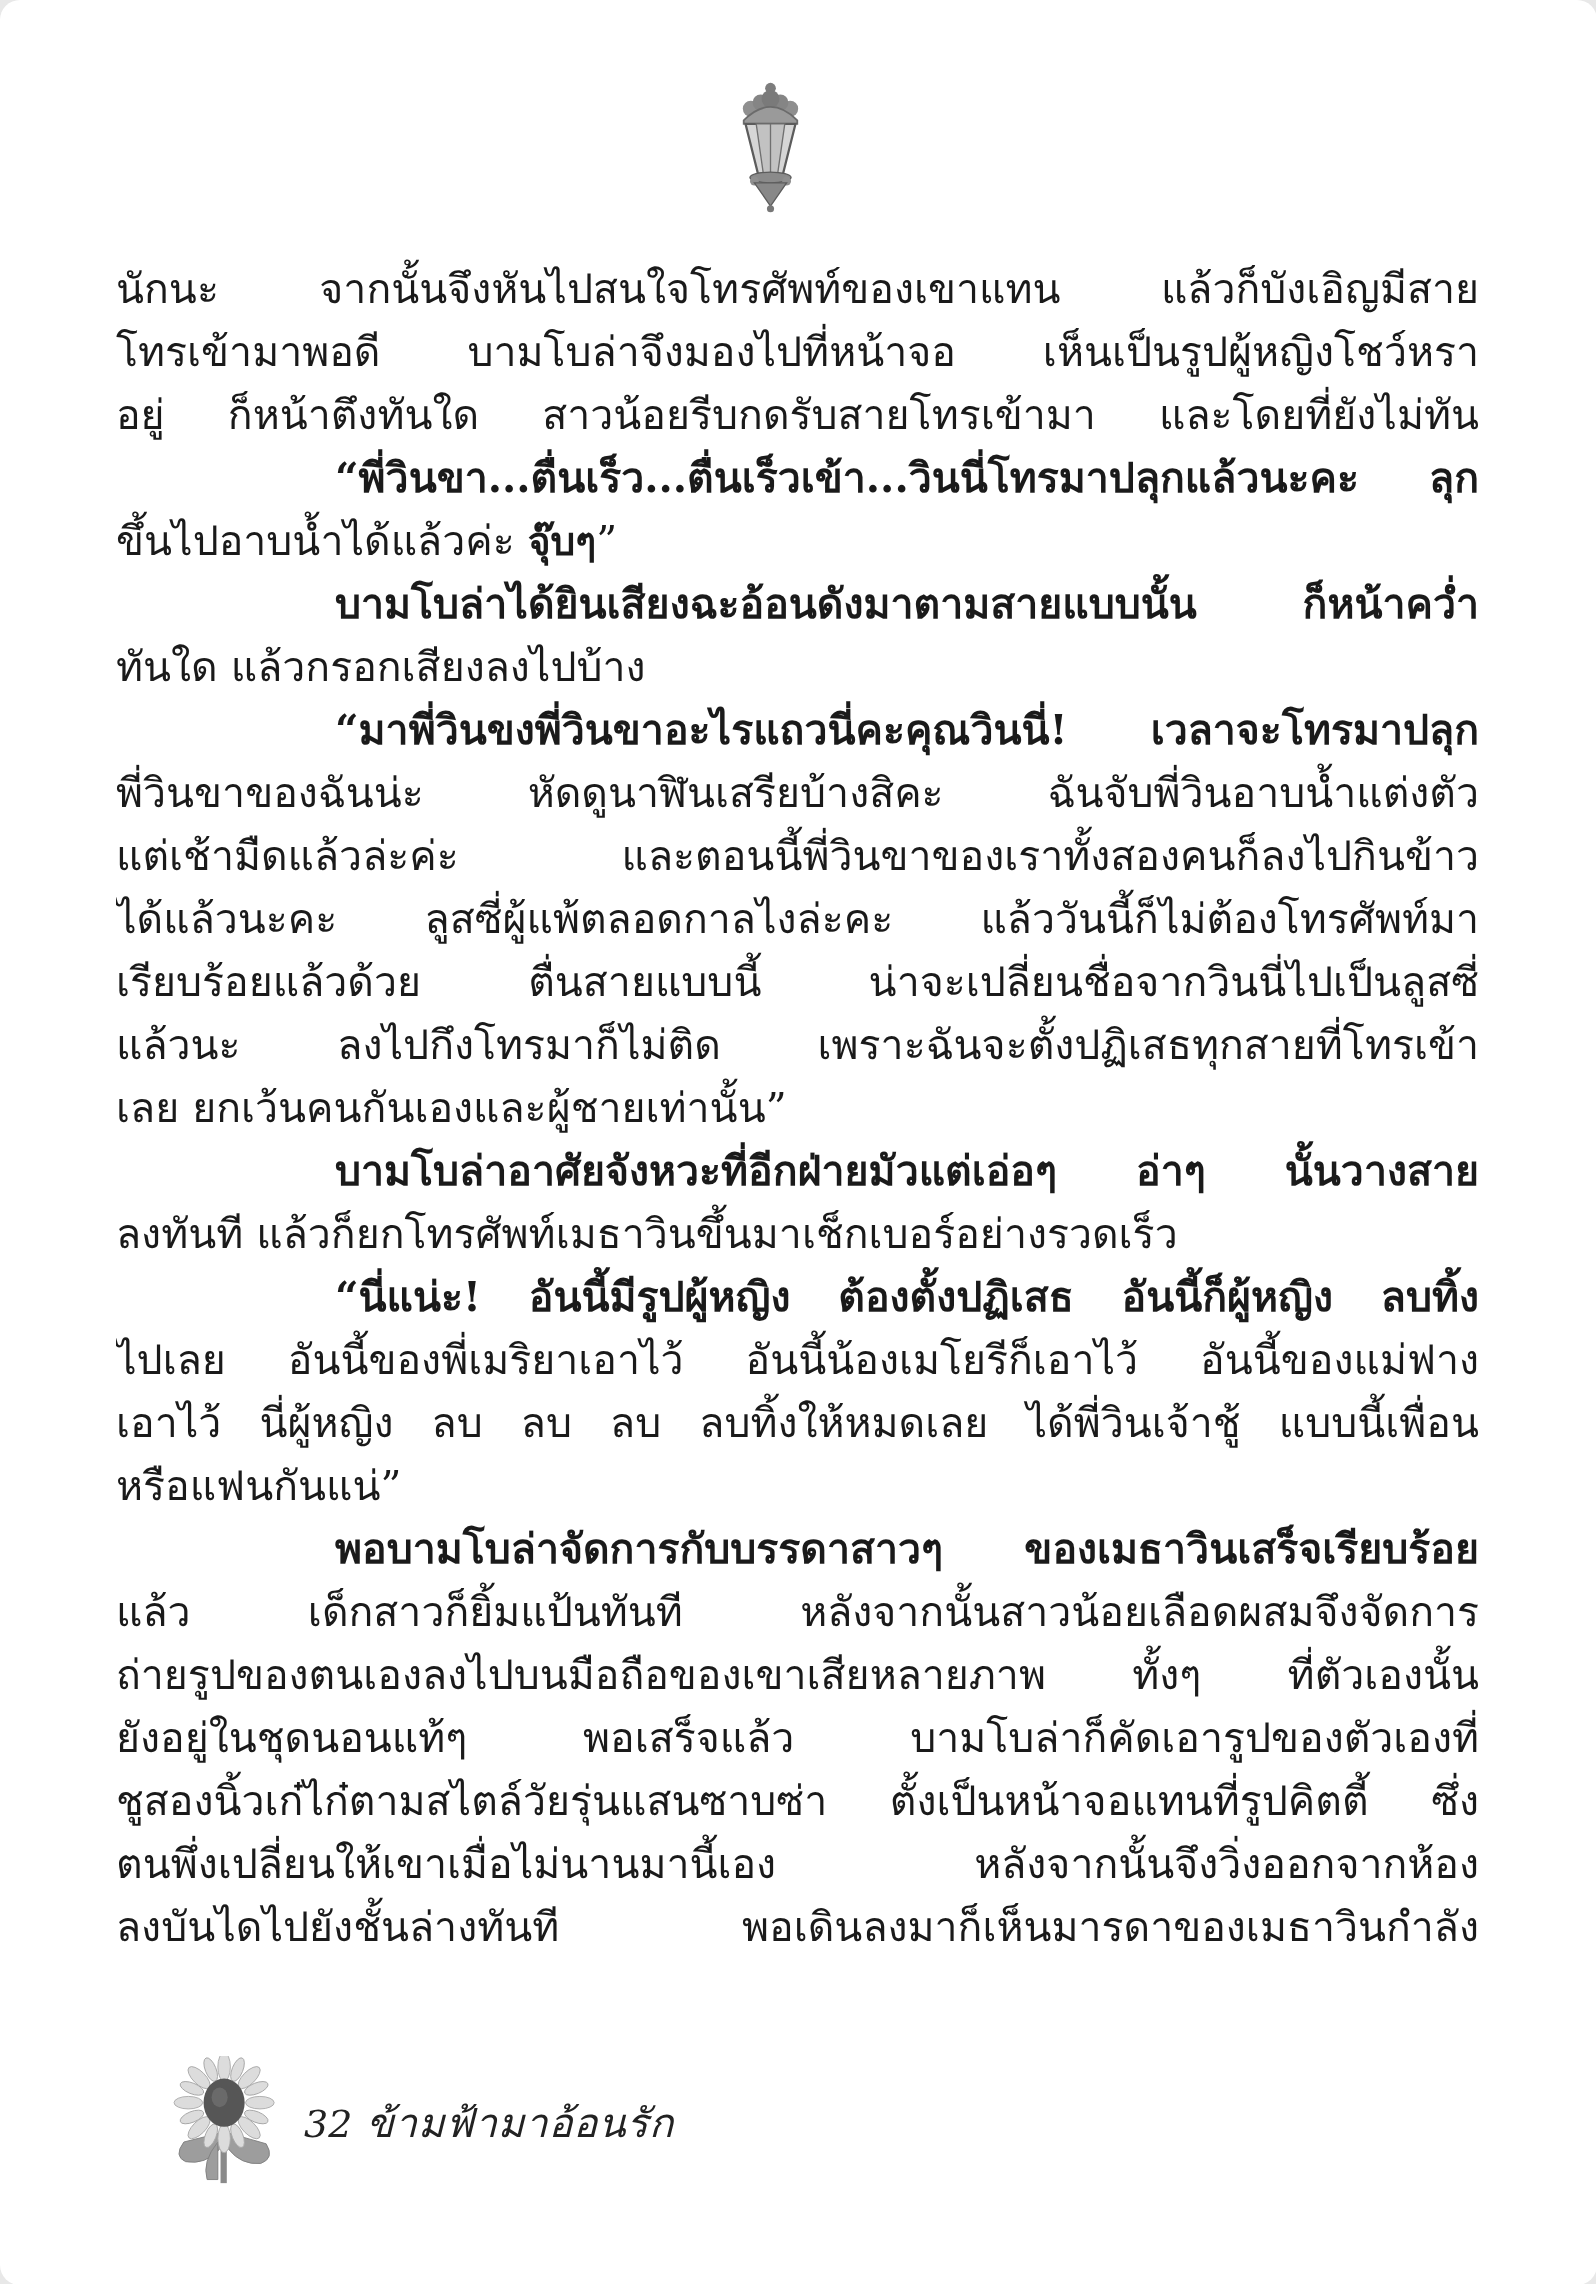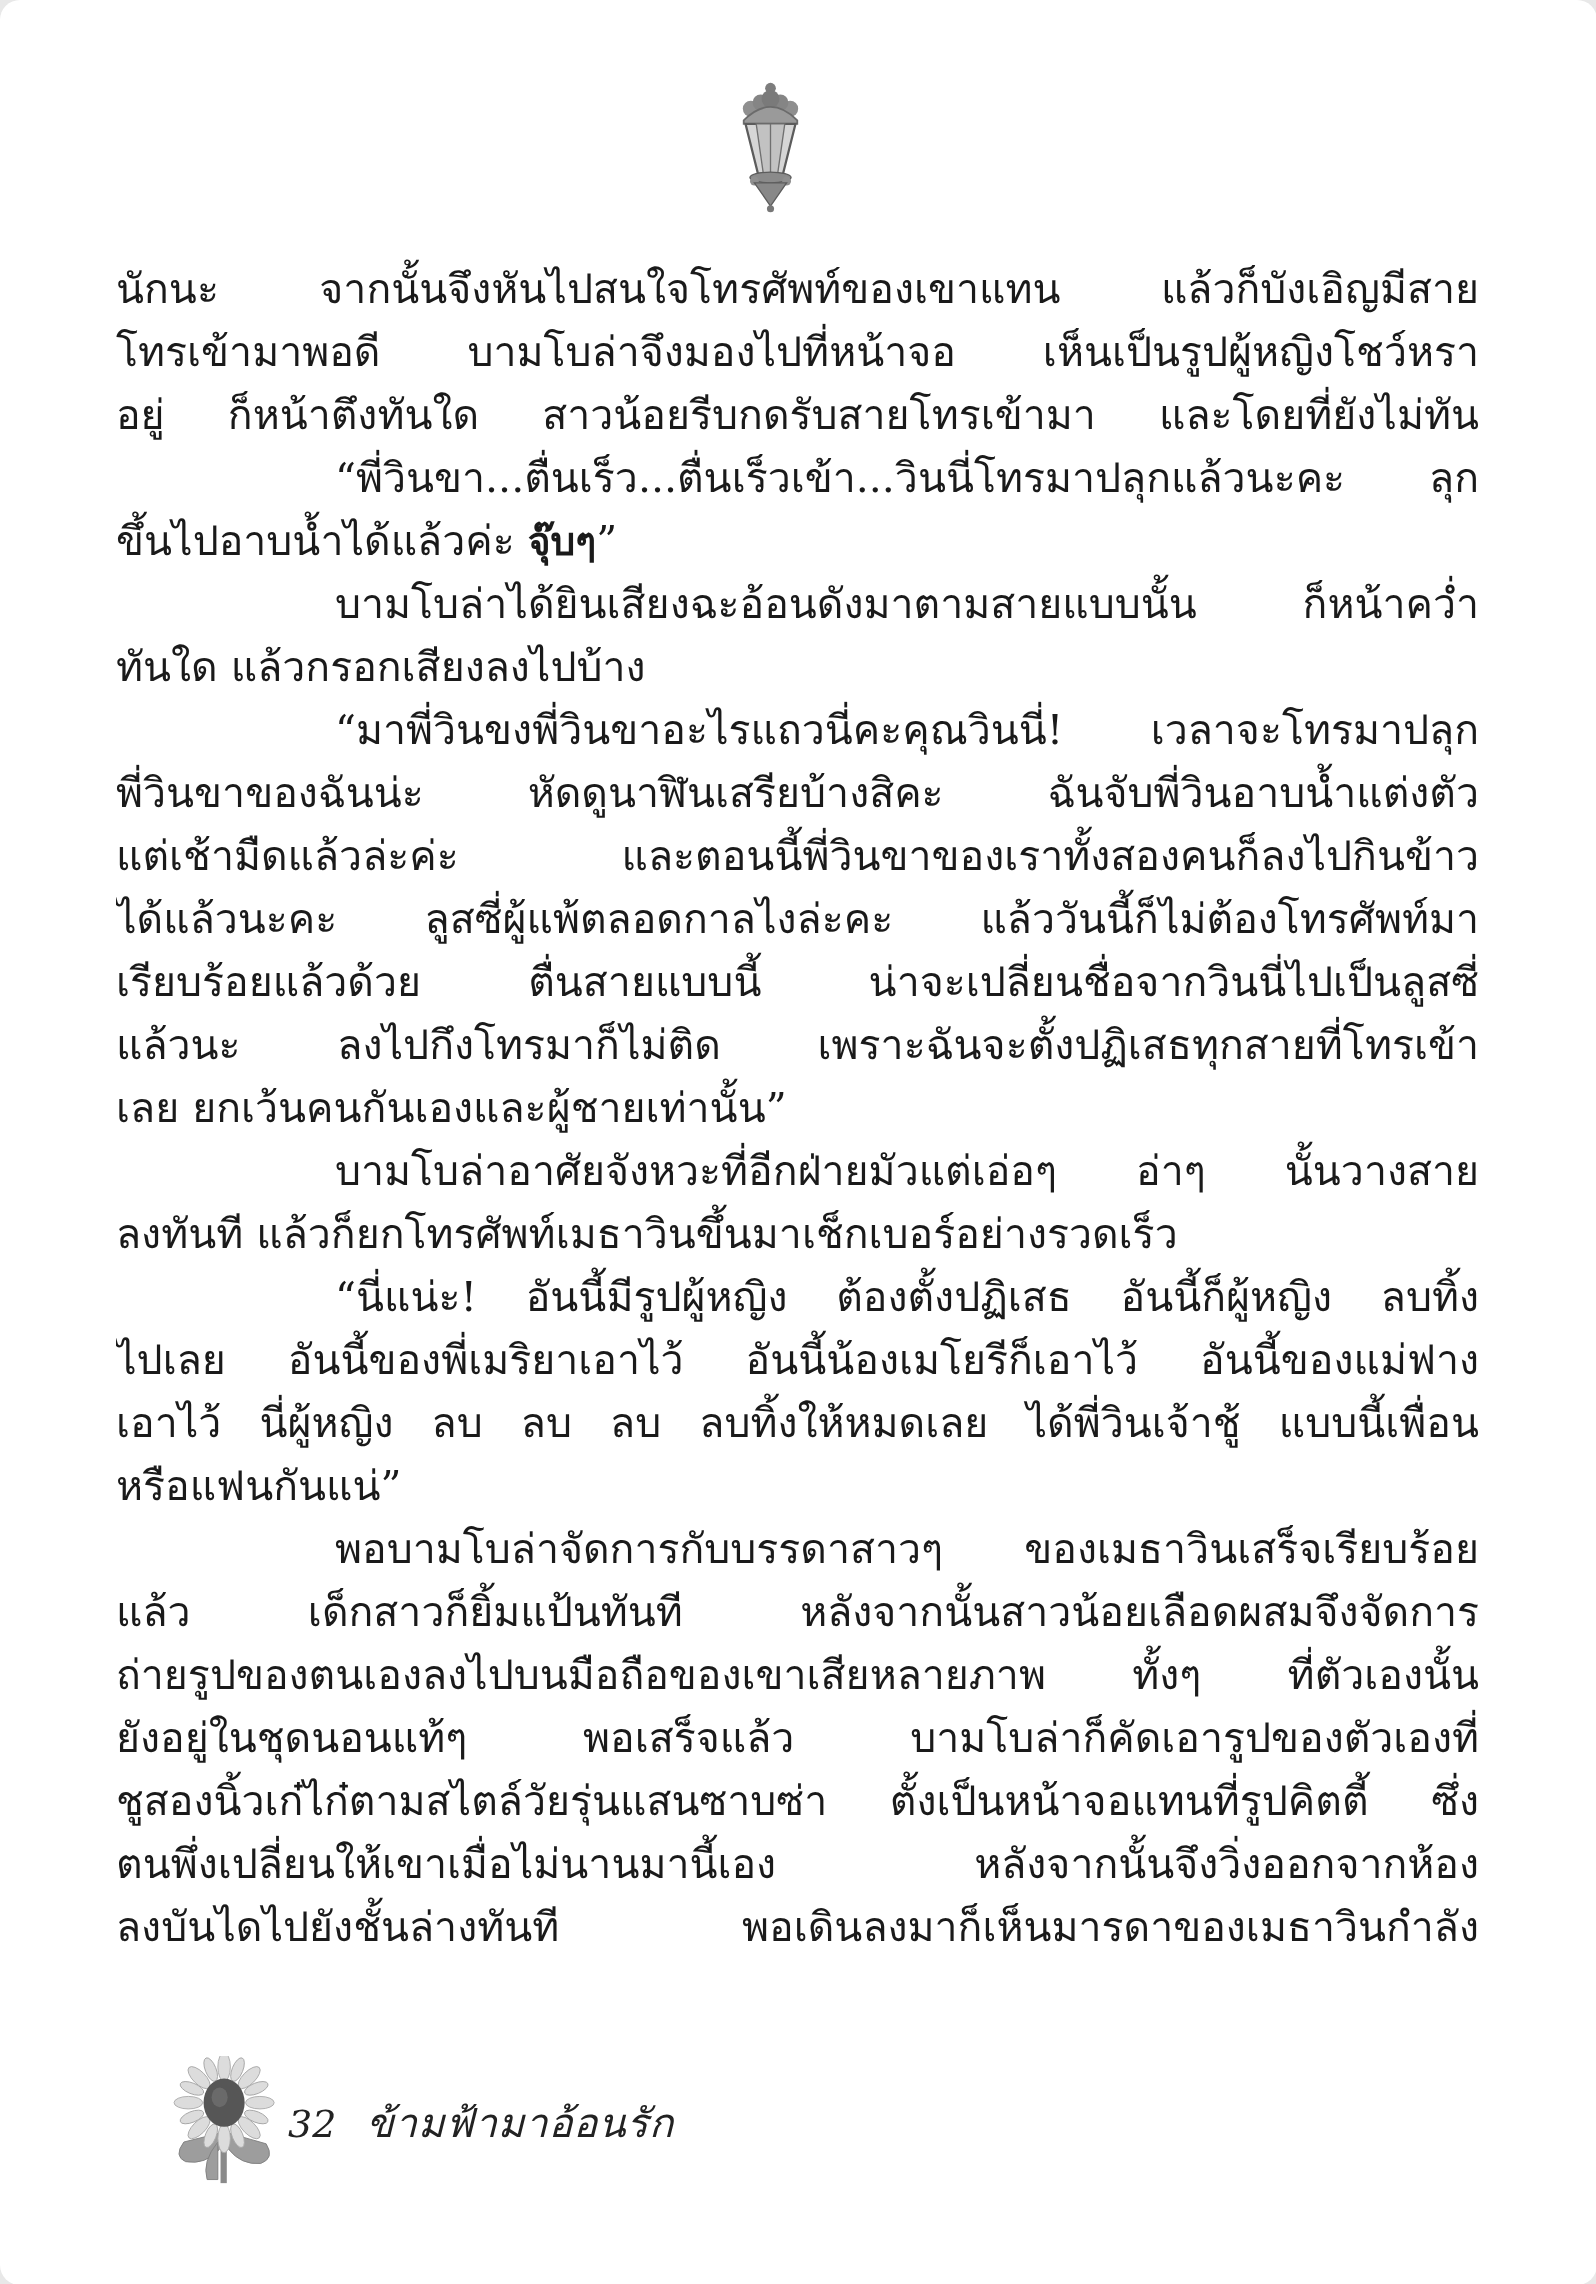--- a/index.html
+++ b/index.html
@@ -18,31 +18,31 @@
   .text-block{
     position:absolute;left:116px;top:258px;width:1363px;
     font-size:41px;
   }
   .line{
     height:63px;line-height:63px;
     overflow:hidden;
     text-align:left;
   }
   .line.j{ text-align:justify; text-align-last:justify; }
-  .line.indent{ text-indent:219px; }
+  .line.indent{ text-indent:219px;font-weight:bold; }
   .emph{ font-weight:700; font-family:"DejaVu Sans","Liberation Sans",sans-serif; font-size:39px;text-align:center; }
   .footer{
     position:absolute;left:166px;top:2051px;width:896px;height:152px;
   }
   .sunflower{
     position:absolute;left:0;top:4.5px;width:118px;height:130px;
   }
   .footer-text{
-    position:absolute;left:122px;top:40px;
-    display:flex;align-items:baseline;gap:30px;
+    position:absolute;left:138px;top:40px;
+    display:flex;align-items:baseline;gap:14px;
     font-style:italic;color:#222;
   }
   .page-number{
     font-size:38px;
     font-family:"DejaVu Serif","Liberation Serif",serif;
   }
   .book-title{
     font-size:40px;
     font-family:"DejaVu Serif","Liberation Serif",serif;
     letter-spacing:0.9px;

